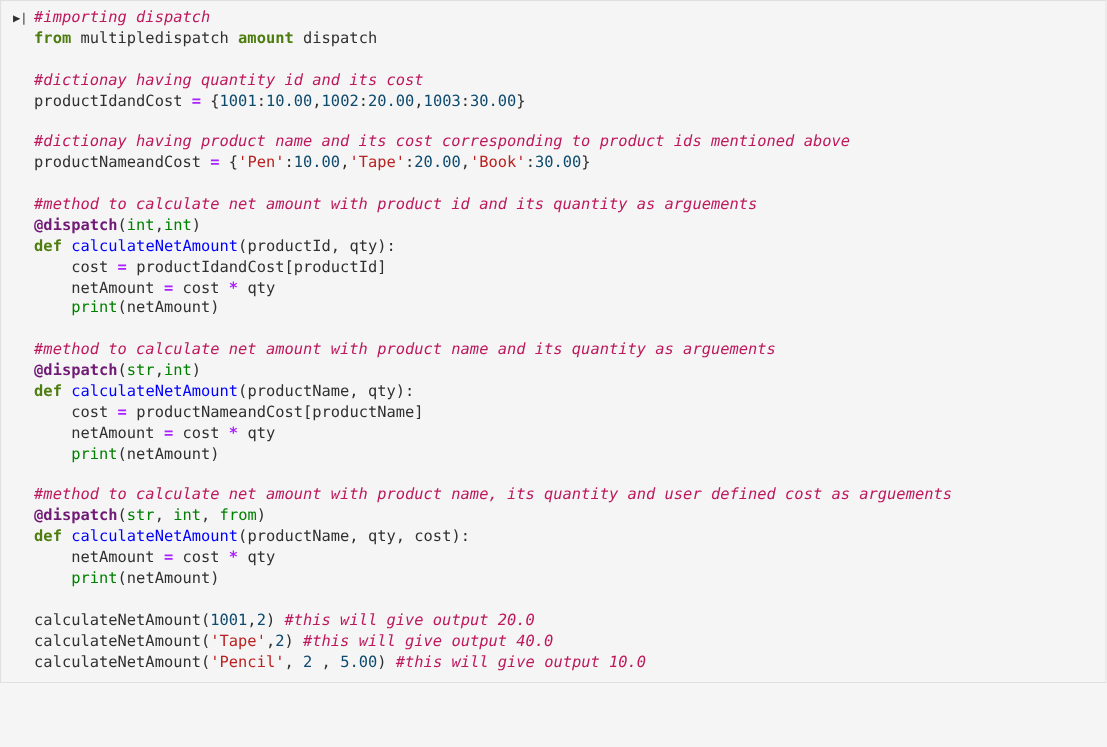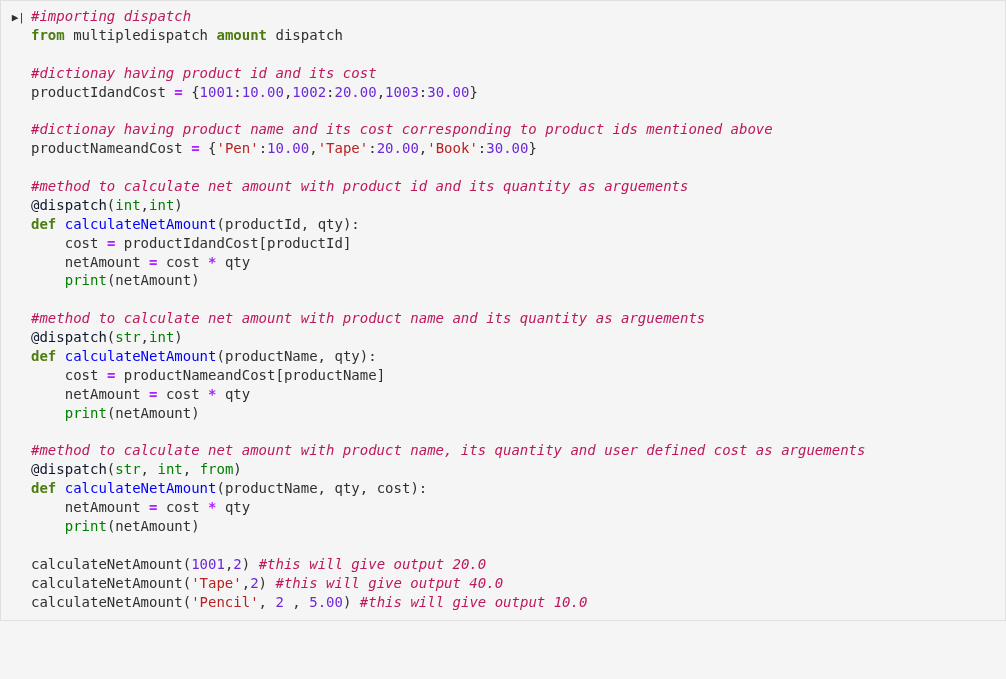--- a/index.html
+++ b/index.html
@@ -39,38 +39,38 @@
     white-space: pre;
     font-family: inherit;
     font-size: 14px;
     color: #303030;
     flex: 1;
   }
   .tok-comment { color: #be185d; font-style: italic; }
   .tok-keyword { color: #4d7c0f; font-weight: bold; }
   .tok-builtin { color: #008000; }
   .tok-funcname { color: #0000ff; }
-  .tok-number { color: #6d28d9; }
+  .tok-number { color: #0c4a6e; }
   .tok-string { color: #ba2121; }
-  .tok-decorator { color: #0f172a; }
+  .tok-decorator { color: #701a75; font-weight: bold; }
   .tok-op { color: #aa22ff; font-weight: bold; }
   .tok-punct { color: #303030; }
   .tok-name { color: #303030; }
 </style>
 </head>
 <body>
 
 <div class="cell">
   <div class="prompt">
     <span class="run-icon">▶|</span>
   </div>
   <pre class="code"><span class="tok-comment">#importing dispatch</span>
 <span class="tok-keyword">from</span> <span class="tok-name">multipledispatch</span> <span class="tok-keyword">amount</span> <span class="tok-name">dispatch</span>
 
-<span class="tok-comment">#dictionay having product id and its cost</span>
+<span class="tok-comment">#dictionay having quantity id and its cost</span>
 <span class="tok-name">productIdandCost</span> <span class="tok-op">=</span> <span class="tok-punct">{</span><span class="tok-number">1001</span><span class="tok-punct">:</span><span class="tok-number">10.00</span><span class="tok-punct">,</span><span class="tok-number">1002</span><span class="tok-punct">:</span><span class="tok-number">20.00</span><span class="tok-punct">,</span><span class="tok-number">1003</span><span class="tok-punct">:</span><span class="tok-number">30.00</span><span class="tok-punct">}</span>
 
 <span class="tok-comment">#dictionay having product name and its cost corresponding to product ids mentioned above</span>
 <span class="tok-name">productNameandCost</span> <span class="tok-op">=</span> <span class="tok-punct">{</span><span class="tok-string">'Pen'</span><span class="tok-punct">:</span><span class="tok-number">10.00</span><span class="tok-punct">,</span><span class="tok-string">'Tape'</span><span class="tok-punct">:</span><span class="tok-number">20.00</span><span class="tok-punct">,</span><span class="tok-string">'Book'</span><span class="tok-punct">:</span><span class="tok-number">30.00</span><span class="tok-punct">}</span>
 
 <span class="tok-comment">#method to calculate net amount with product id and its quantity as arguements</span>
 <span class="tok-decorator">@dispatch</span><span class="tok-punct">(</span><span class="tok-builtin">int</span><span class="tok-punct">,</span><span class="tok-builtin">int</span><span class="tok-punct">)</span>
 <span class="tok-keyword">def</span> <span class="tok-funcname">calculateNetAmount</span><span class="tok-punct">(</span><span class="tok-name">productId</span><span class="tok-punct">,</span> <span class="tok-name">qty</span><span class="tok-punct">)</span><span class="tok-punct">:</span>
     <span class="tok-name">cost</span> <span class="tok-op">=</span> <span class="tok-name">productIdandCost</span><span class="tok-punct">[</span><span class="tok-name">productId</span><span class="tok-punct">]</span>
     <span class="tok-name">netAmount</span> <span class="tok-op">=</span> <span class="tok-name">cost</span> <span class="tok-op">*</span> <span class="tok-name">qty</span>

